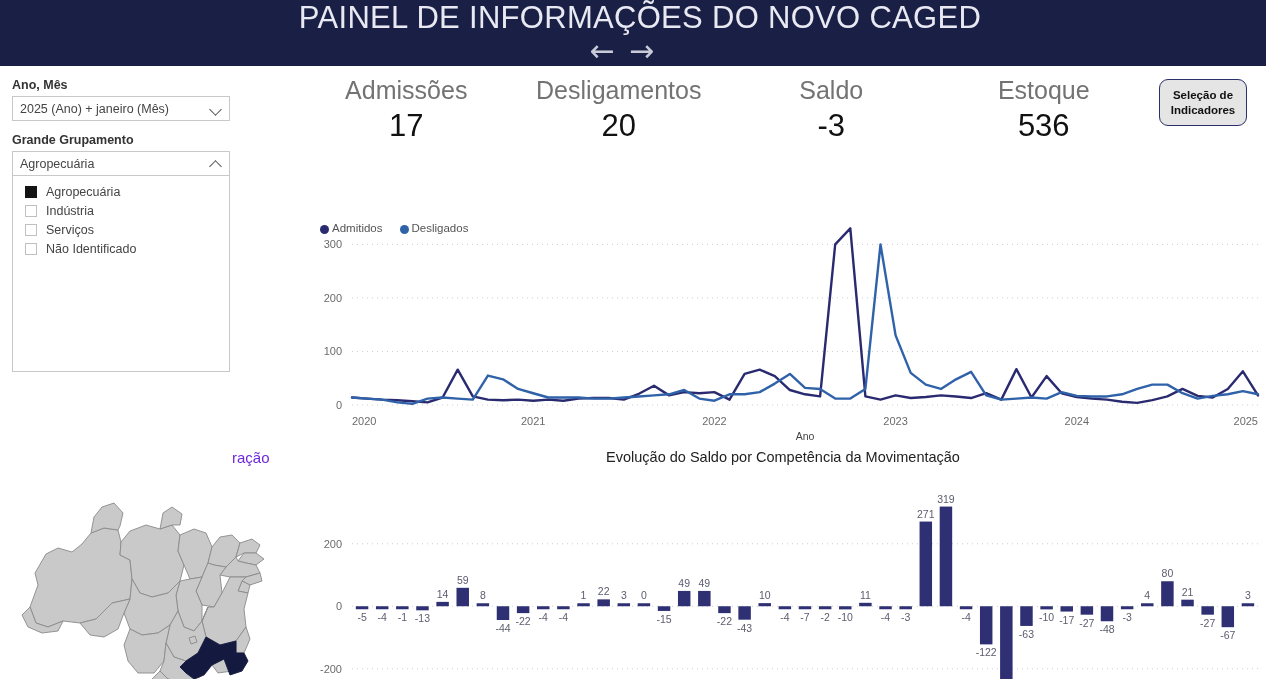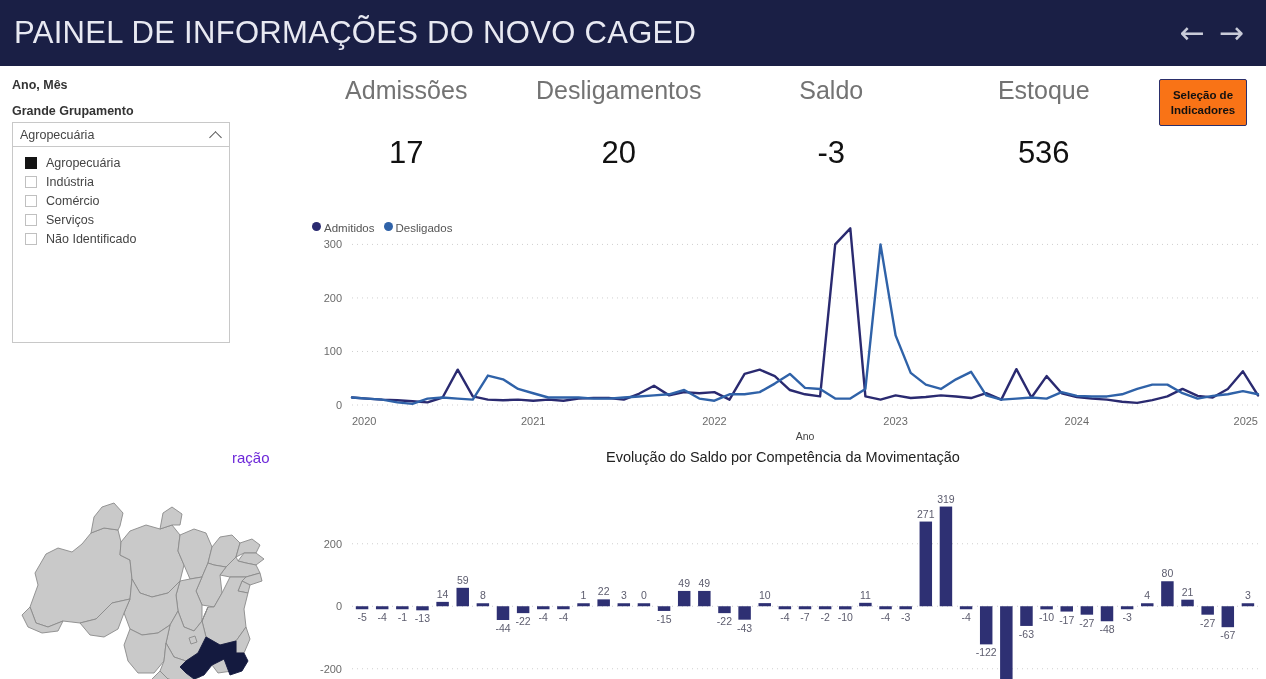--- a/index.html
+++ b/index.html
@@ -10,21 +10,21 @@
     overflow: hidden;
     background: #ffffff;
     font-family: "Liberation Sans", "DejaVu Sans", sans-serif;
   }
   #app { position: relative; width: 1266px; height: 679px; background:#fff; }
 
   
   .header {
     position: absolute; left:0; top:0; width:1266px; height:66px;
     background:#1a1f45;
-    display:flex; align-items:center; justify-content:space-between;
+    display:flex; align-items:center; justify-content:space-between;flex-direction:column;
   }
   .header-title {
     color:#e8e9f2; font-size:31px; letter-spacing:.3px;
     padding-left:14px; font-weight:400; white-space:nowrap;
   }
   .header-nav { display:flex; gap:14px; padding-right:22px; }
   .nav-arrow {
     color:#c9cbd8; font-size:30px; line-height:1;
     cursor:pointer; user-select:none; font-family:"DejaVu Sans", sans-serif;
   }
@@ -71,45 +71,45 @@
   }
 
   
   .map-wrap { position:absolute; left:8px; top:415px; width:292px; height:258px; }
   .map-wrap svg { width:100%; height:100%; display:block; }
 
   
   .kpi-row { position:absolute; left:300px; top:75px; width:850px; height:110px; display:flex; }
   .kpi { flex:1; text-align:center; }
   .kpi-title { font-size:25px; color:#737373; font-weight:400; line-height:30px; }
-  .kpi-value { font-size:31px; color:#111; font-weight:400; margin-top:31px; line-height:34px; }
+  .kpi-value { font-size:31px; color:#111; font-weight:400; margin-top:4px; line-height:34px; }
 
   .indicator-btn {
     position:absolute; left:1159px; top:79px; width:88px; height:47px;
-    border:1.6px solid #2b2f6b; border-radius:2px; background:#f97316;
+    border:1.6px solid #2b2f6b; border-radius:9px; background:#e5e5e5;
     display:flex; flex-direction:column; align-items:center; justify-content:center;
     cursor:pointer; line-height:15px;
   }
   .indicator-btn span { font-size:11.5px; color:#111; font-weight:bold; }
 
   
   .chart-title {
     position:absolute; text-align:center; width:966px; left:300px;
     font-size:14.5px; color:#222;
   }
   #lineTitle { top:193px; }
   #barTitle  { top:449px; }
 
   .chart-box { position:absolute; }
   #lineChart { left:300px; top:215px; width:966px; height:228px; }
   #barChart  { left:300px; top:470px; width:966px; height:209px; }
   .chart-box svg { display:block; width:100%; height:100%; }
 
   .legend { position:absolute; left:312px; top:222px; display:flex; gap:9px; align-items:center; }
-  .legend-item { display:flex; align-items:flex-start; gap:3px; }
+  .legend-item { display:flex; align-items:flex-end; gap:3px;margin-left:8px; }
   .legend-dot { width:9px; height:9px; border-radius:50%; flex:0 0 9px; }
   .legend-text { font-size:11.5px; color:#555; }
 
   .axis-text { font-size:11px; fill:#6b6b6b; font-family:"Liberation Sans", sans-serif; }
   .bar-label { font-size:10.5px; fill:#5c5c6e; font-family:"Liberation Sans", sans-serif; text-anchor:middle; }
   .ax-name { font-size:10.5px; fill:#444; font-family:"Liberation Sans", sans-serif; text-anchor:middle; }
 </style>
 </head>
 <body>
 
@@ -119,38 +119,38 @@
     <div class="header-title">PAINEL DE INFORMAÇÕES DO NOVO CAGED</div>
     <div class="header-nav">
       <div class="nav-arrow">←</div>
       <div class="nav-arrow">→</div>
     </div>
   </div>
 
   <div class="left-panel">
 
     <div class="field-label">Ano, Mês</div>
+    <div class="select-box">
+      <span class="select-value">2025 (Ano) + janeiro (Mês)</span>
+      <span class="chev"></span>
+    </div>
 
     <div class="field-label">Grande Grupamento</div>
     <div class="select-box">
       <span class="select-value">Agropecuária</span>
       <span class="chev up"></span>
     </div>
     <div class="dropdown-open" id="groupOptions">
         <div class="opt">
           <span class="opt-box checked"></span>
           <span class="opt-label">Agropecuária</span>
         </div>
         <div class="opt">
           <span class="opt-box"></span>
           <span class="opt-label">Indústria</span>
-        </div>
-        <div class="opt">
-          <span class="opt-box"></span>
-          <span class="opt-label">Comércio</span>
         </div>
         <div class="opt">
           <span class="opt-box"></span>
           <span class="opt-label">Serviços</span>
         </div>
         <div class="opt">
           <span class="opt-box"></span>
           <span class="opt-label">Não Identificado</span>
         </div>
       </div>

